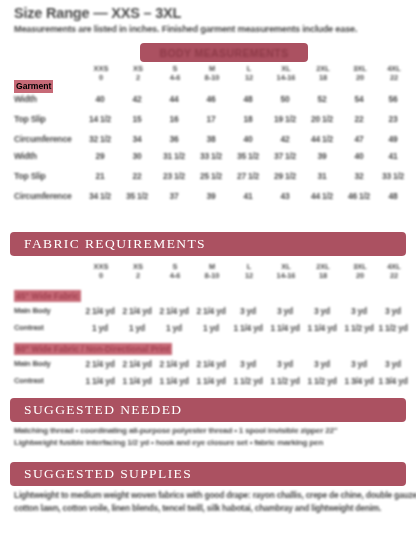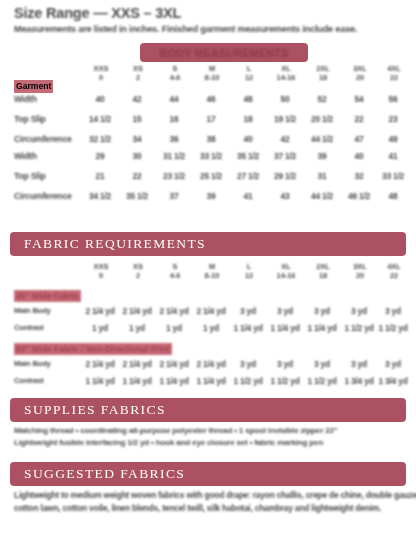--- a/index.html
+++ b/index.html
@@ -351,26 +351,26 @@
       <div class="cell blur" style="left:194px;">1 1/4 yd</div>
       <div class="cell blur" style="left:231px;">1 1/2 yd</div>
       <div class="cell blur" style="left:268px;">1 1/2 yd</div>
       <div class="cell blur" style="left:305px;">1 1/2 yd</div>
       <div class="cell blur" style="left:342px;">1 3/4 yd</div>
       <div class="cell blur" style="left:376px;">1 3/4 yd</div>
     </div>
   </div>
 
   <div class="band band-wide band-tall" style="top:398px;">
-    <span class="btxt-clear">SUPPLIES FABRICS</span>
+    <span class="btxt-clear">SUGGESTED NEEDED</span>
   </div>
 
   <div class="para-sm blur" style="top:425px;">Matching thread • coordinating all-purpose polyester thread • 1 spool invisible zipper 22"</div>
   <div class="para-sm blur" style="top:437px;">Lightweight fusible interfacing 1/2 yd • hook and eye closure set • fabric marking pen</div>
 
   <div class="band band-wide band-tall" style="top:462px;">
-    <span class="btxt-clear">SUGGESTED FABRICS</span>
+    <span class="btxt-clear">SUGGESTED SUPPLIES</span>
   </div>
 
   <div class="para blur" style="top:490px;">Lightweight to medium weight woven fabrics with good drape: rayon challis, crepe de chine, double gauze,</div>
   <div class="para blur" style="top:503px;">cotton lawn, cotton voile, linen blends, tencel twill, silk habotai, chambray and lightweight denim.</div>
 
 </div>
 
 </body></html>

